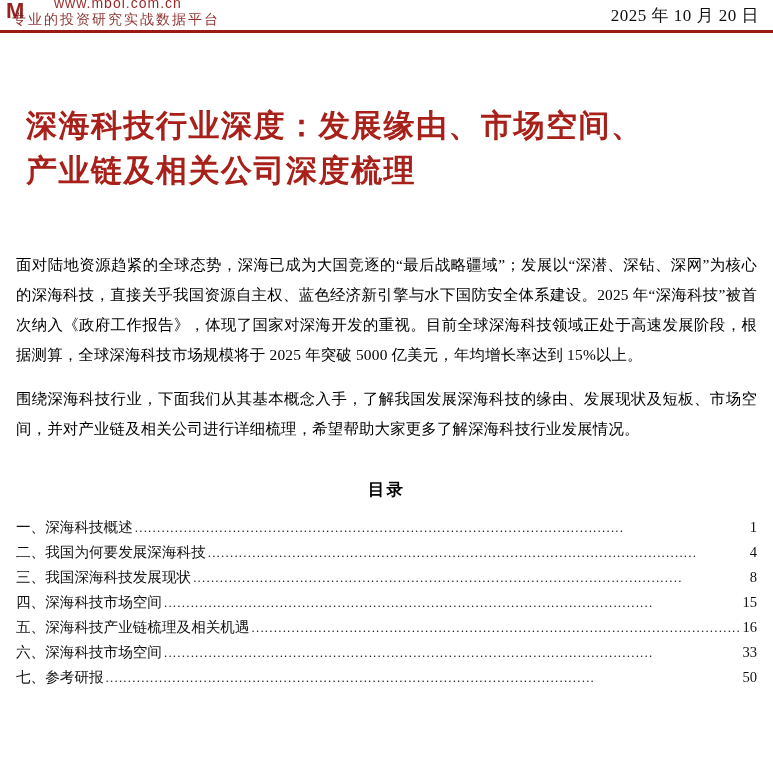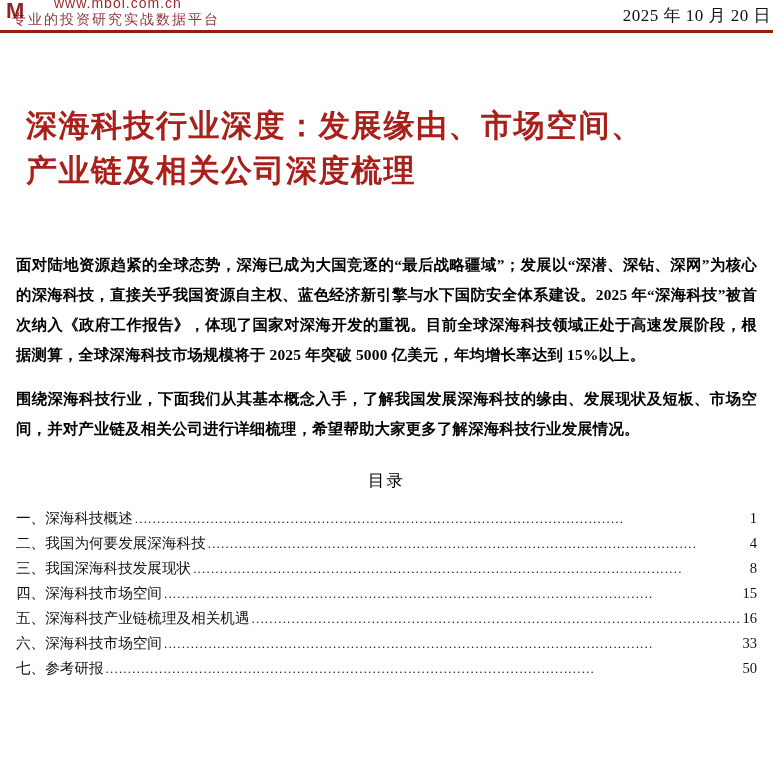--- a/index.html
+++ b/index.html
@@ -64,21 +64,21 @@
     font-size: 14px;
     color: #7a0d0d;
     letter-spacing: 2px;
     font-family: "Liberation Sans", sans-serif;
     opacity: 0.85;
     margin-left: 8px;
   }
   .header-date {
     font-size: 17px;
     color: #111;
-    margin-right: 2px;
+    margin-right: 14px;
     font-family: "Liberation Serif", serif;
     letter-spacing: 0.5px;
   }
   .header-rule {
     position: absolute;
     left: 0;
     top: 30px;
     width: 773px;
     height: 3px;
     background: #9c1a14;
@@ -104,29 +104,28 @@
     margin-top: 56px;
     padding: 0 16px 0 16px;
   }
   .para {
     font-size: 15.4px;
     line-height: 30px;
     text-align: justify;
     color: #000;
     letter-spacing: 0.2px;
     margin: 0 0 14px 0;
-    font-weight: bold;
   }
 
   
   .toc-title {
-    margin-top: 26px;
+    margin-top: 35px;
     text-align: center;
     font-size: 16.5px;
-    font-weight: normal;
+    font-weight: bold;
     letter-spacing: 2px;
   }
   .toc-list {
     margin-top: 14px;
     padding: 0 16px;
   }
   .toc-row {
     display: flex;
     align-items: baseline;
     font-size: 14.6px;

